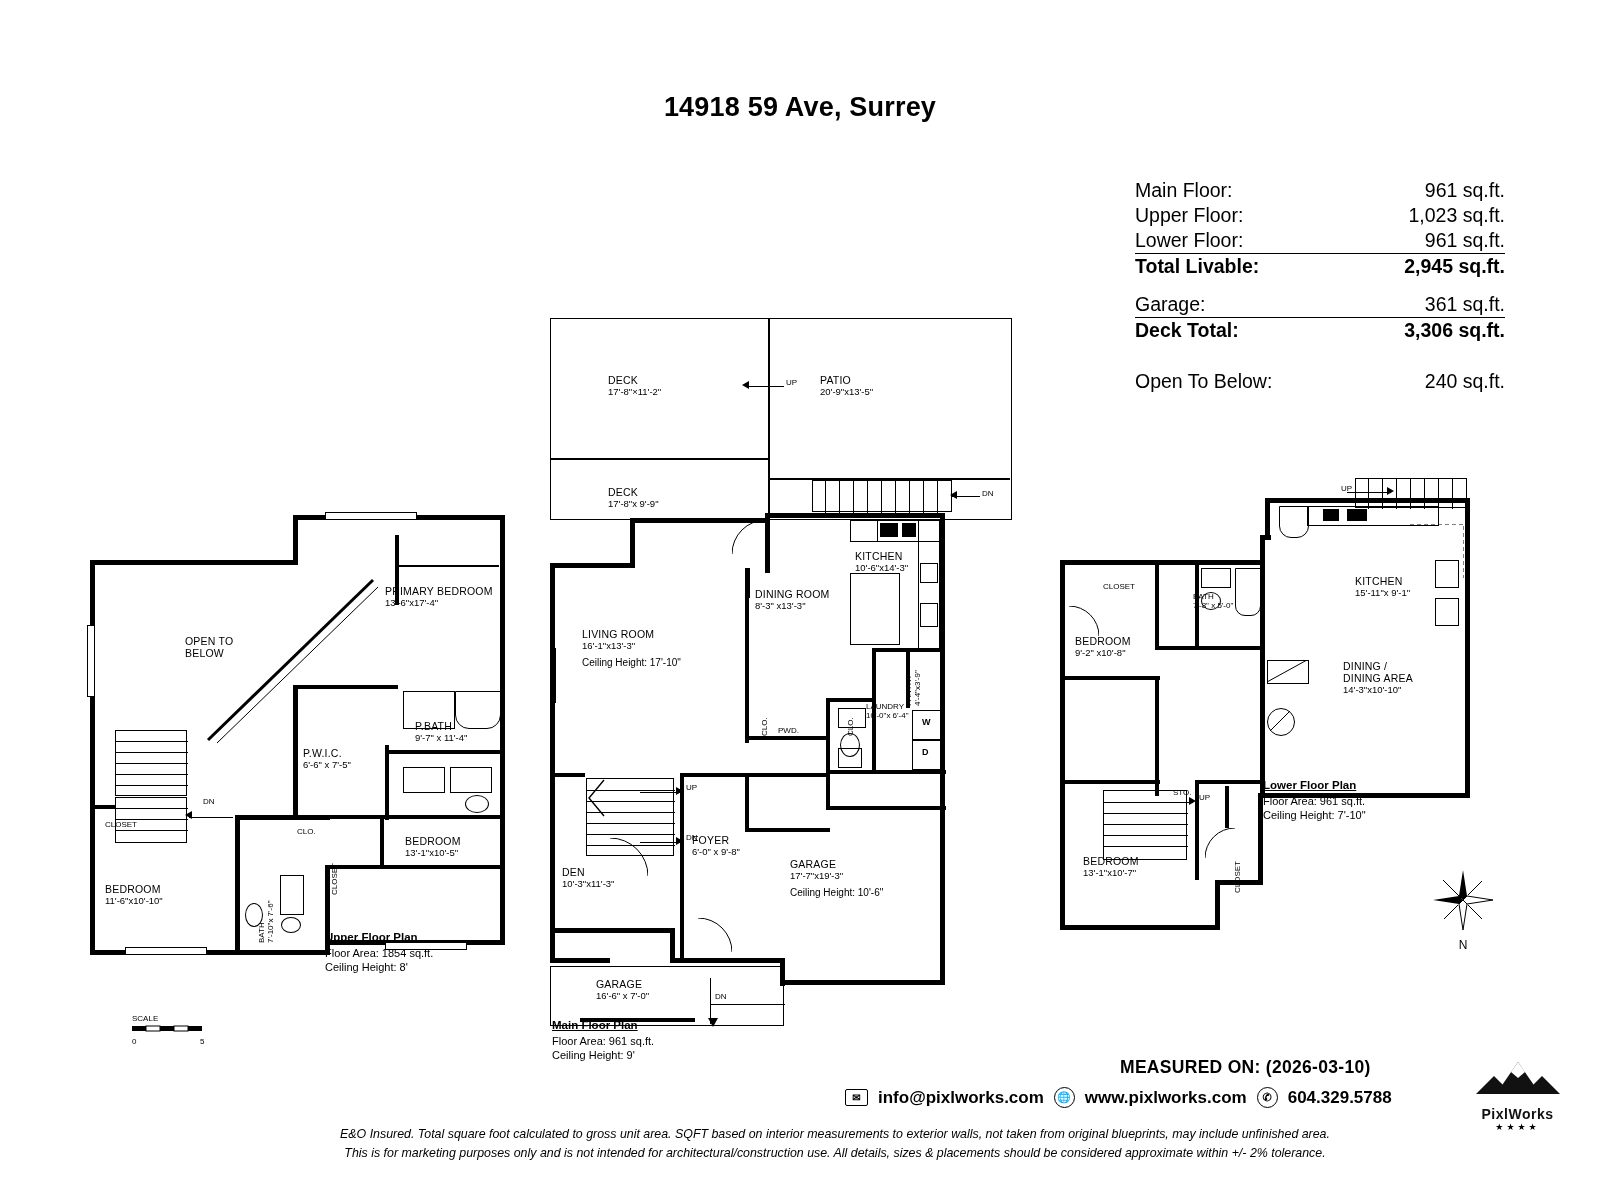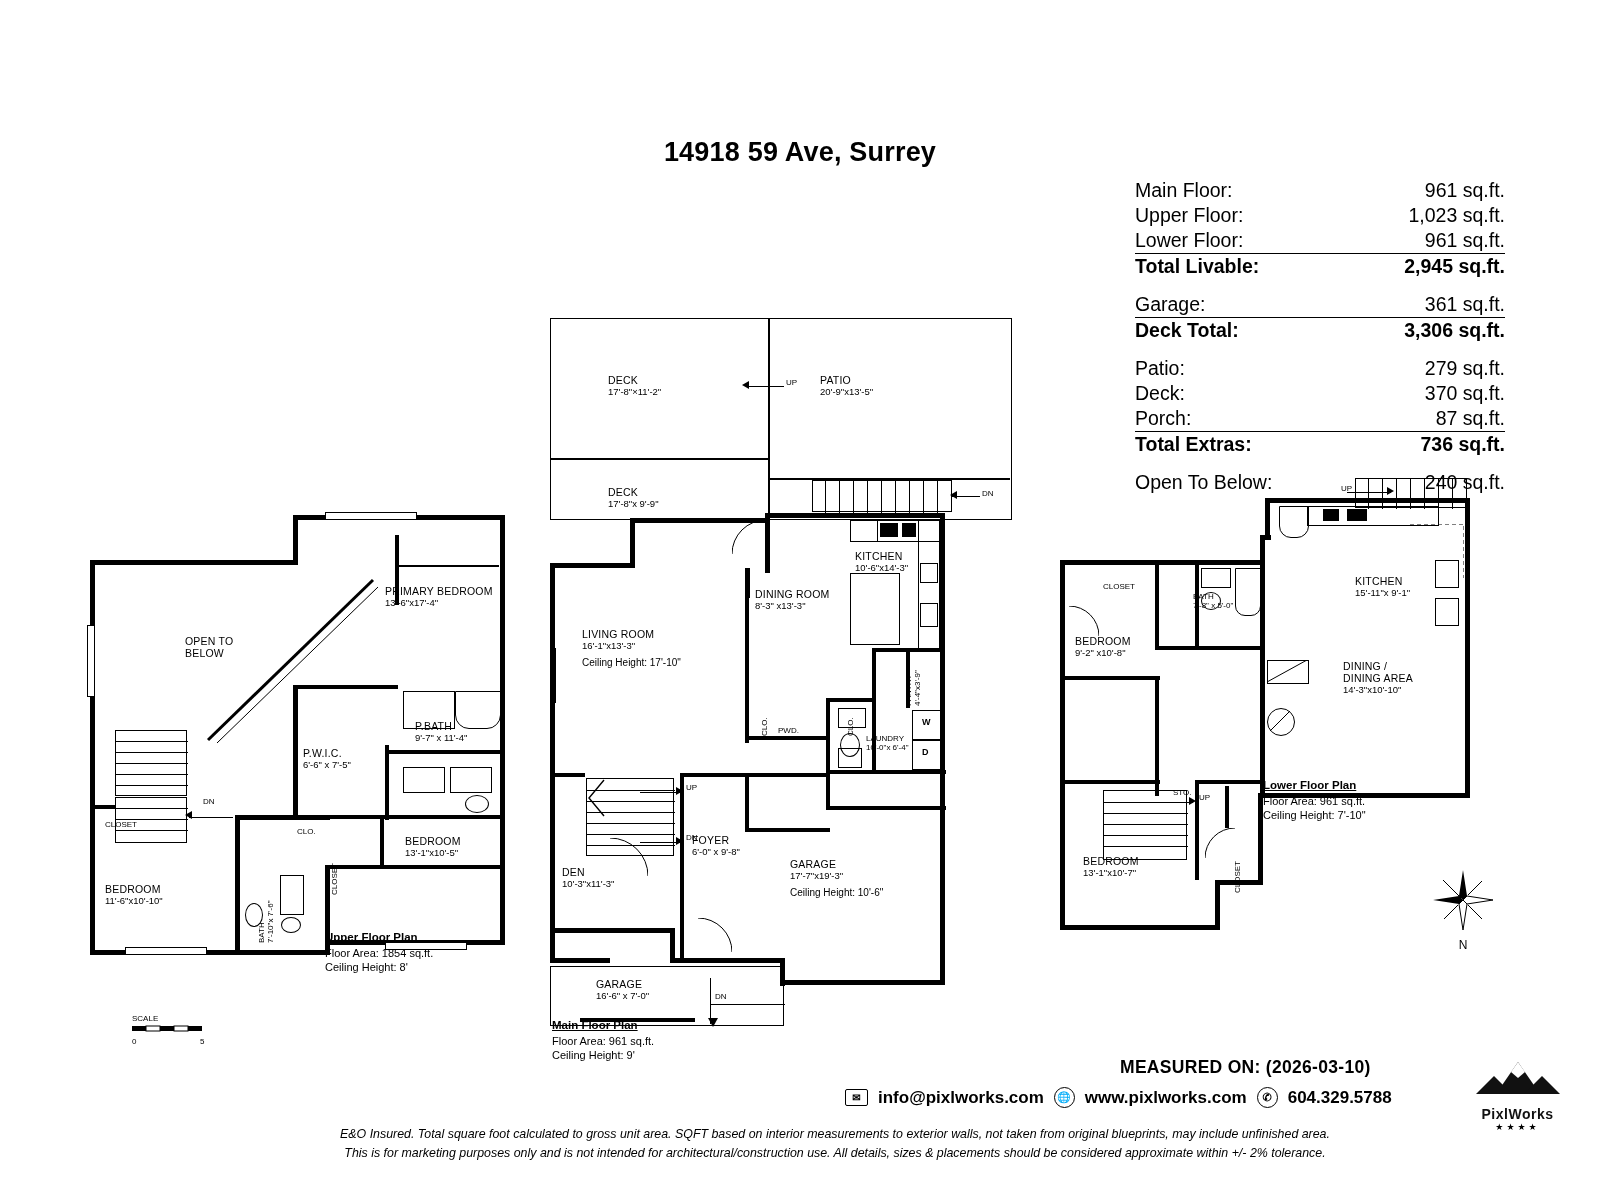--- a/index.html
+++ b/index.html
@@ -4,21 +4,21 @@
 <style>
   html,body{margin:0;padding:0;}
   body{
     width:1600px;height:1200px;background:#ffffff;
     font-family:"Liberation Sans", sans-serif;
     color:#000;position:relative;overflow:hidden;
   }
   .abs{position:absolute;}
   #title{
     left:0;right:0;top:92px;text-align:center;
-    font-size:27px;font-weight:bold;letter-spacing:.2px;margin-top:45px;
+    font-size:27px;font-weight:bold;letter-spacing:.2px;
   }
 
   
   #summary{left:1135px;top:178px;width:370px;font-size:19.5px;}
   .srow{display:flex;justify-content:space-between;line-height:1.28;}
   .srow .lbl{text-align:left;}
   .srow .val{text-align:right;}
   .sbold{font-weight:bold;}
   .sunder{border-top:1.6px solid #000;}
   .sgap{height:13px;}
@@ -92,38 +92,20 @@
       <span class="lbl">Garage:</span>
       <span class="val">361 sq.ft.</span>
     </div>
     <div class="srow sbold sunder">
       <span class="lbl">Deck Total:</span>
       <span class="val">3,306 sq.ft.</span>
     </div>
   </div>
   <div class="sgap"></div>
 
-  <div>
-    <div class="srow">
-      <span class="lbl">Patio:</span>
-      <span class="val">279 sq.ft.</span>
-    </div>
-    <div class="srow">
-      <span class="lbl">Deck:</span>
-      <span class="val">370 sq.ft.</span>
-    </div>
-    <div class="srow">
-      <span class="lbl">Porch:</span>
-      <span class="val">87 sq.ft.</span>
-    </div>
-    <div class="srow sbold sunder">
-      <span class="lbl">Total Extras:</span>
-      <span class="val">736 sq.ft.</span>
-    </div>
-  </div>
   <div class="sgap"></div>
 
   <div>
     <div class="srow">
       <span class="lbl">Open To Below:</span>
       <span class="val">240 sq.ft.</span>
     </div>
   </div>
 </div>
 
@@ -401,21 +383,21 @@
   </div>
   <div class="room" style="left:32px;top:310px;width:150px;">
     <div class="rname">LIVING ROOM</div>
     <div class="rdim">16'-1"x13'-3"</div>
     <div class="rceil" style="margin-top:6px;">Ceiling Height: 17'-10"</div>
   </div>
   <div class="room vert" style="left:354px;top:330px;width:16px;height:58px;">
     <div class="tiny">PANTRY</div>
     <div class="tiny">4'-4"x3'-9"</div>
   </div>
-  <div class="room" style="left:316px;top:416px;width:60px;">
+  <div class="room" style="left:316px;top:384px;width:60px;">
     <div class="tiny">LAUNDRY</div>
     <div class="tiny">10'-0"x 6'-4"</div>
   </div>
   <div class="room" style="left:228px;top:408px;width:40px;">
     <div class="tiny">PWD.</div>
   </div>
   <div class="room vert" style="left:210px;top:382px;width:14px;height:36px;">
     <div class="tiny">CLO.</div>
   </div>
   <div class="room vert" style="left:296px;top:382px;width:14px;height:36px;">

